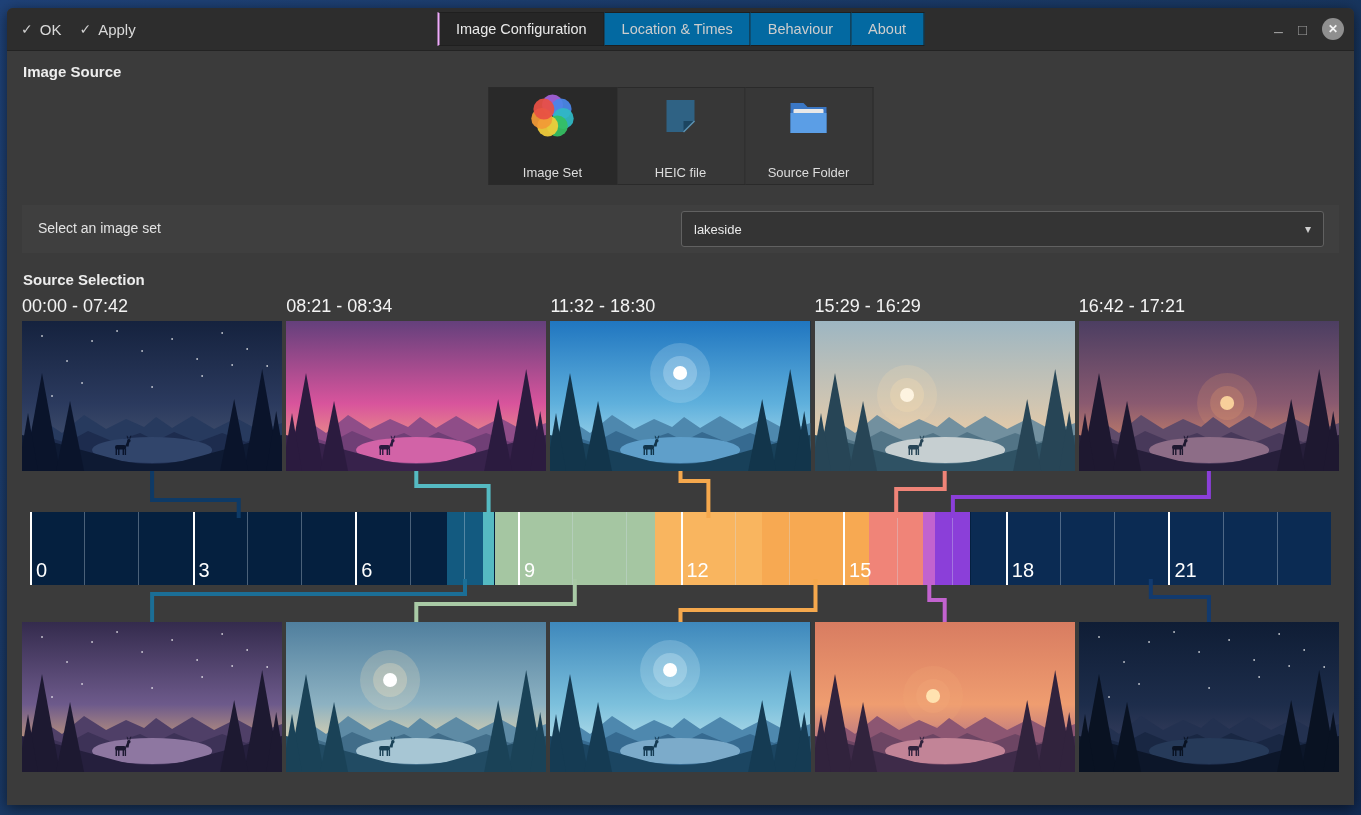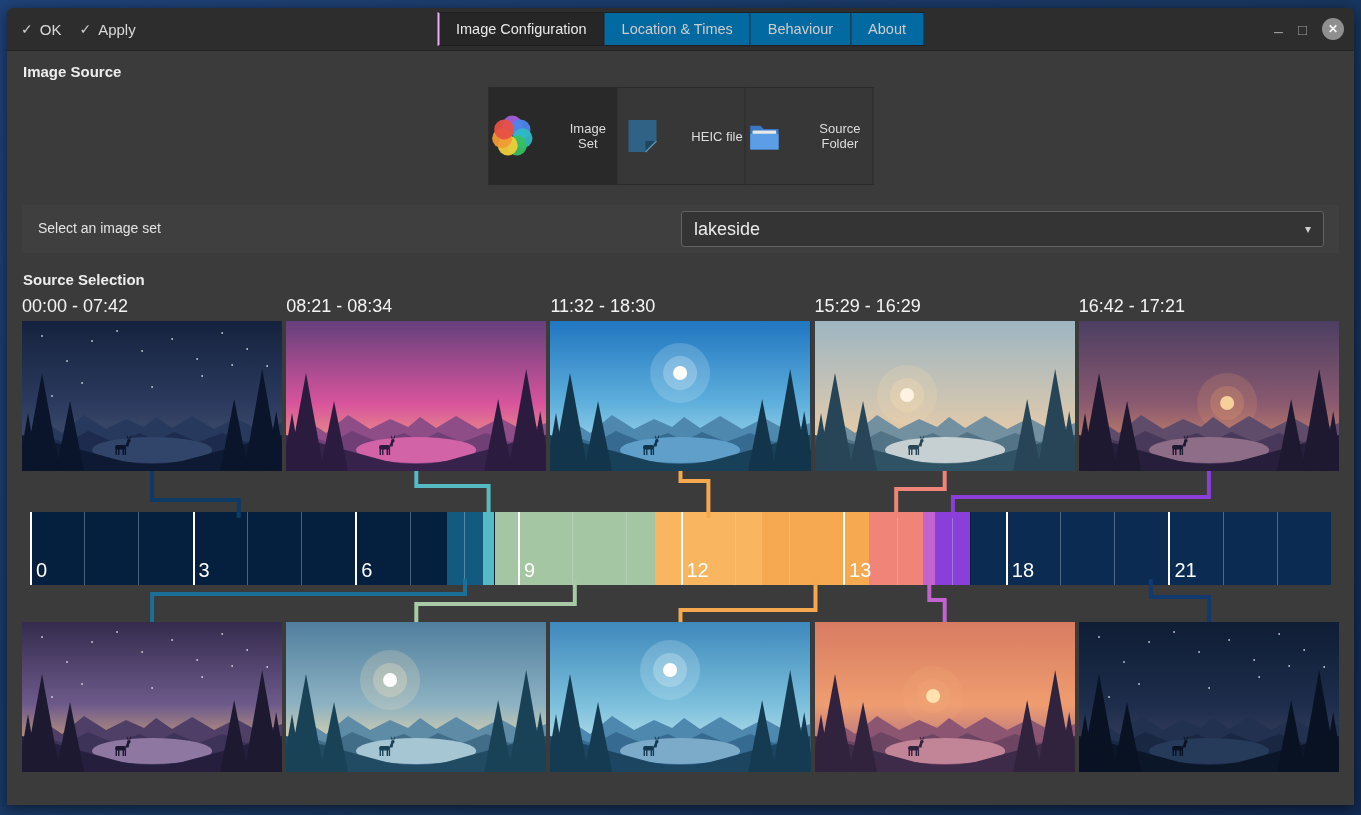--- a/index.html
+++ b/index.html
@@ -38,37 +38,37 @@
     font-size:12px;font-weight:bold;
   }
   
   .section-title{position:absolute;font-size:15px;font-weight:bold;color:#ededed}
   #title-source{left:16px;top:55px}
   #title-selection{left:16px;top:263px}
   
   #source-options{position:absolute;left:50%;top:79px;transform:translateX(-50%);display:flex}
   .src-opt{
     width:127px;height:96px;background:#373737;border:1px solid #2a2a2a;border-left:none;
-    display:flex;flex-direction:row;align-items:center;justify-content:center;gap:25px;cursor:default;text-align:center;
+    display:flex;flex-direction:column;align-items:center;justify-content:center;gap:25px;cursor:default;
   }
   .src-opt:first-child{border-left:1px solid #2a2a2a}
   .src-opt.selected{background:#292929}
   .src-opt .lbl{font-size:13px;color:#dddddd}
   .src-opt svg{display:block}
   
   #select-row{
     position:absolute;left:15px;top:197px;width:1317px;height:48px;background:#3f3f3f;
   }
   #select-row .lbl{position:absolute;left:16px;top:15px;font-size:14px;color:#e3e3e3}
   #combo{
     position:absolute;left:659px;top:6px;width:643px;height:36px;box-sizing:border-box;
     background:#343434;border:1px solid #616161;border-radius:3px;
     display:flex;align-items:center;justify-content:space-between;padding:0 12px;cursor:default;
   }
-  #combo .val{font-size:18px;color:#eaeaea}
+  #combo .val{font-size:13px;color:#eaeaea}
   #combo .caret{font-size:12px;color:#cfcfcf}
   
   .label-row{position:absolute;left:15px;width:1317px;display:flex;gap:4px}
   .label-row .tl{flex:1;font-size:18px;color:#f3f3f3}
   #top-labels{top:288px}
   #bottom-labels{top:770px}
   .thumb-row{position:absolute;left:15px;width:1317px;height:150px;display:flex;gap:4px}
   #top-thumbs{top:313px}
   #bottom-thumbs{top:614px}
   .thumb{flex:1;position:relative;overflow:hidden;background:#222;cursor:pointer}
@@ -384,21 +384,21 @@
       <div class="hline" style="left: 433.7px;"></div>
       <div class="hline major" style="left: 487.9px;"></div>
       <div class="hlabel" style="left: 493.9px;">9</div>
       <div class="hline" style="left: 542.1px;"></div>
       <div class="hline" style="left: 596.3px;"></div>
       <div class="hline major" style="left: 650.5px;"></div>
       <div class="hlabel" style="left: 656.5px;">12</div>
       <div class="hline" style="left: 704.7px;"></div>
       <div class="hline" style="left: 758.9px;"></div>
       <div class="hline major" style="left: 813.1px;"></div>
-      <div class="hlabel" style="left: 819.1px;">13</div>
+      <div class="hlabel" style="left: 819.1px;">15</div>
       <div class="hline" style="left: 867.3px;"></div>
       <div class="hline" style="left: 921.5px;"></div>
       <div class="hline major" style="left: 975.8px;"></div>
       <div class="hlabel" style="left: 981.8px;">18</div>
       <div class="hline" style="left: 1030px;"></div>
       <div class="hline" style="left: 1084.2px;"></div>
       <div class="hline major" style="left: 1138.4px;"></div>
       <div class="hlabel" style="left: 1144.4px;">21</div>
       <div class="hline" style="left: 1192.6px;"></div>
       <div class="hline" style="left: 1246.8px;"></div>

